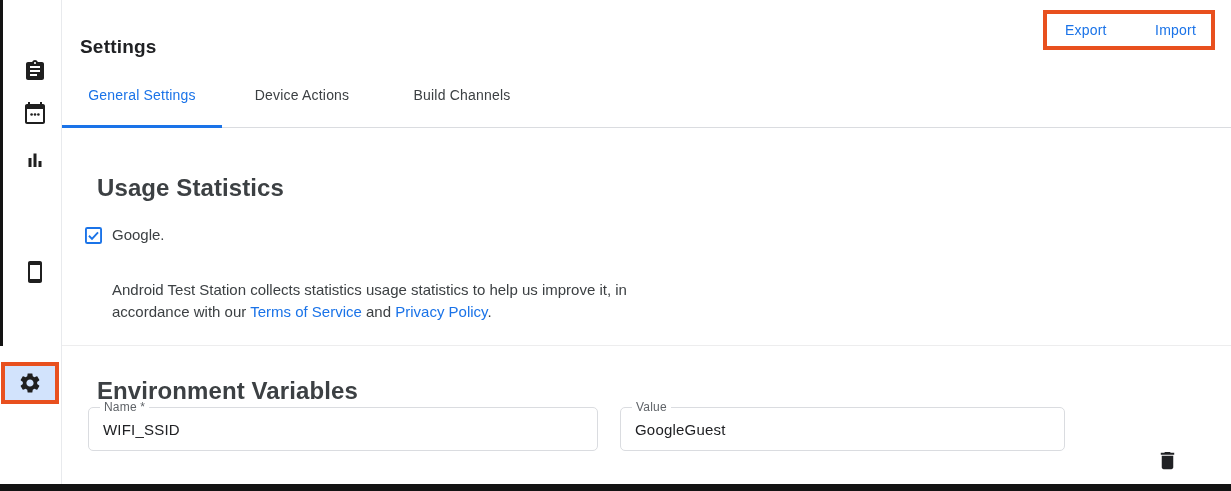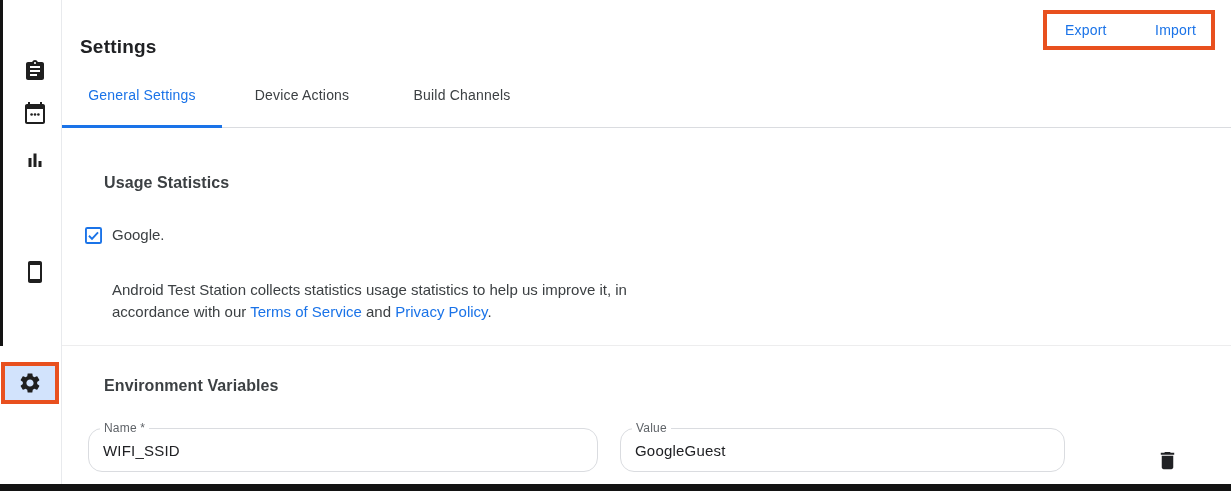--- a/index.html
+++ b/index.html
@@ -48,39 +48,39 @@
     position:relative; width:160px; display:flex; justify-content:center;
     font-size:14px; font-weight:500; color:#3c4043; cursor:pointer; letter-spacing:.2px;
   }
   .tab.active { color:#1a73e8; }
   .tab .ink {
     position:absolute; left:0; right:0; bottom:-1px; height:3px; background:#1a73e8; display:none;
   }
   .tab.active .ink { display:block; }
 
   
-  .section-heading { position:absolute; left:104px; font-size:16px; color:#3c4043; letter-spacing:.1px; }
+  .section-heading { position:absolute; left:97px; font-size:24px; color:#3c4043; letter-spacing:.1px; }
   .h-usage { top:174px; }
   .h-env   { top:377px; }
 
   .agree-row {
     position:absolute; left:85px; top:224px; display:flex; align-items:center; gap:10px;
   }
   .checkbox { width:17px; height:17px; flex:0 0 auto; cursor:pointer; }
   .checkbox svg { width:100%; height:100%; display:block; }
   .body-text { font-size:15px; line-height:22px; color:#3c4043; }
   .body-text .ln { display:block; }
   .desc { position:absolute; left:112px; top:279px; }
   .inline-link { color:#1a73e8; text-decoration:none; cursor:pointer; }
 
   .divider { position:absolute; left:62px; right:0; top:345px; height:1px; background:#ededee; }
 
   
   .field {
-    position:absolute; top:428px; height:44px; border:1px solid #dadce0; border-radius:14px;
+    position:absolute; top:407px; height:44px; border:1px solid #dadce0; border-radius:5px;
     background:#fff;
   }
   .field-name  { left:88px;  width:510px; }
   .field-value { left:620px; width:445px; }
   .field .float-label {
     position:absolute; top:-8px; left:11px; background:#fff; padding:0 4px;
     font-size:12px; color:#5f6368; letter-spacing:.2px;
   }
   .field input {
     width:100%; height:100%; border:none; outline:none; background:transparent;

